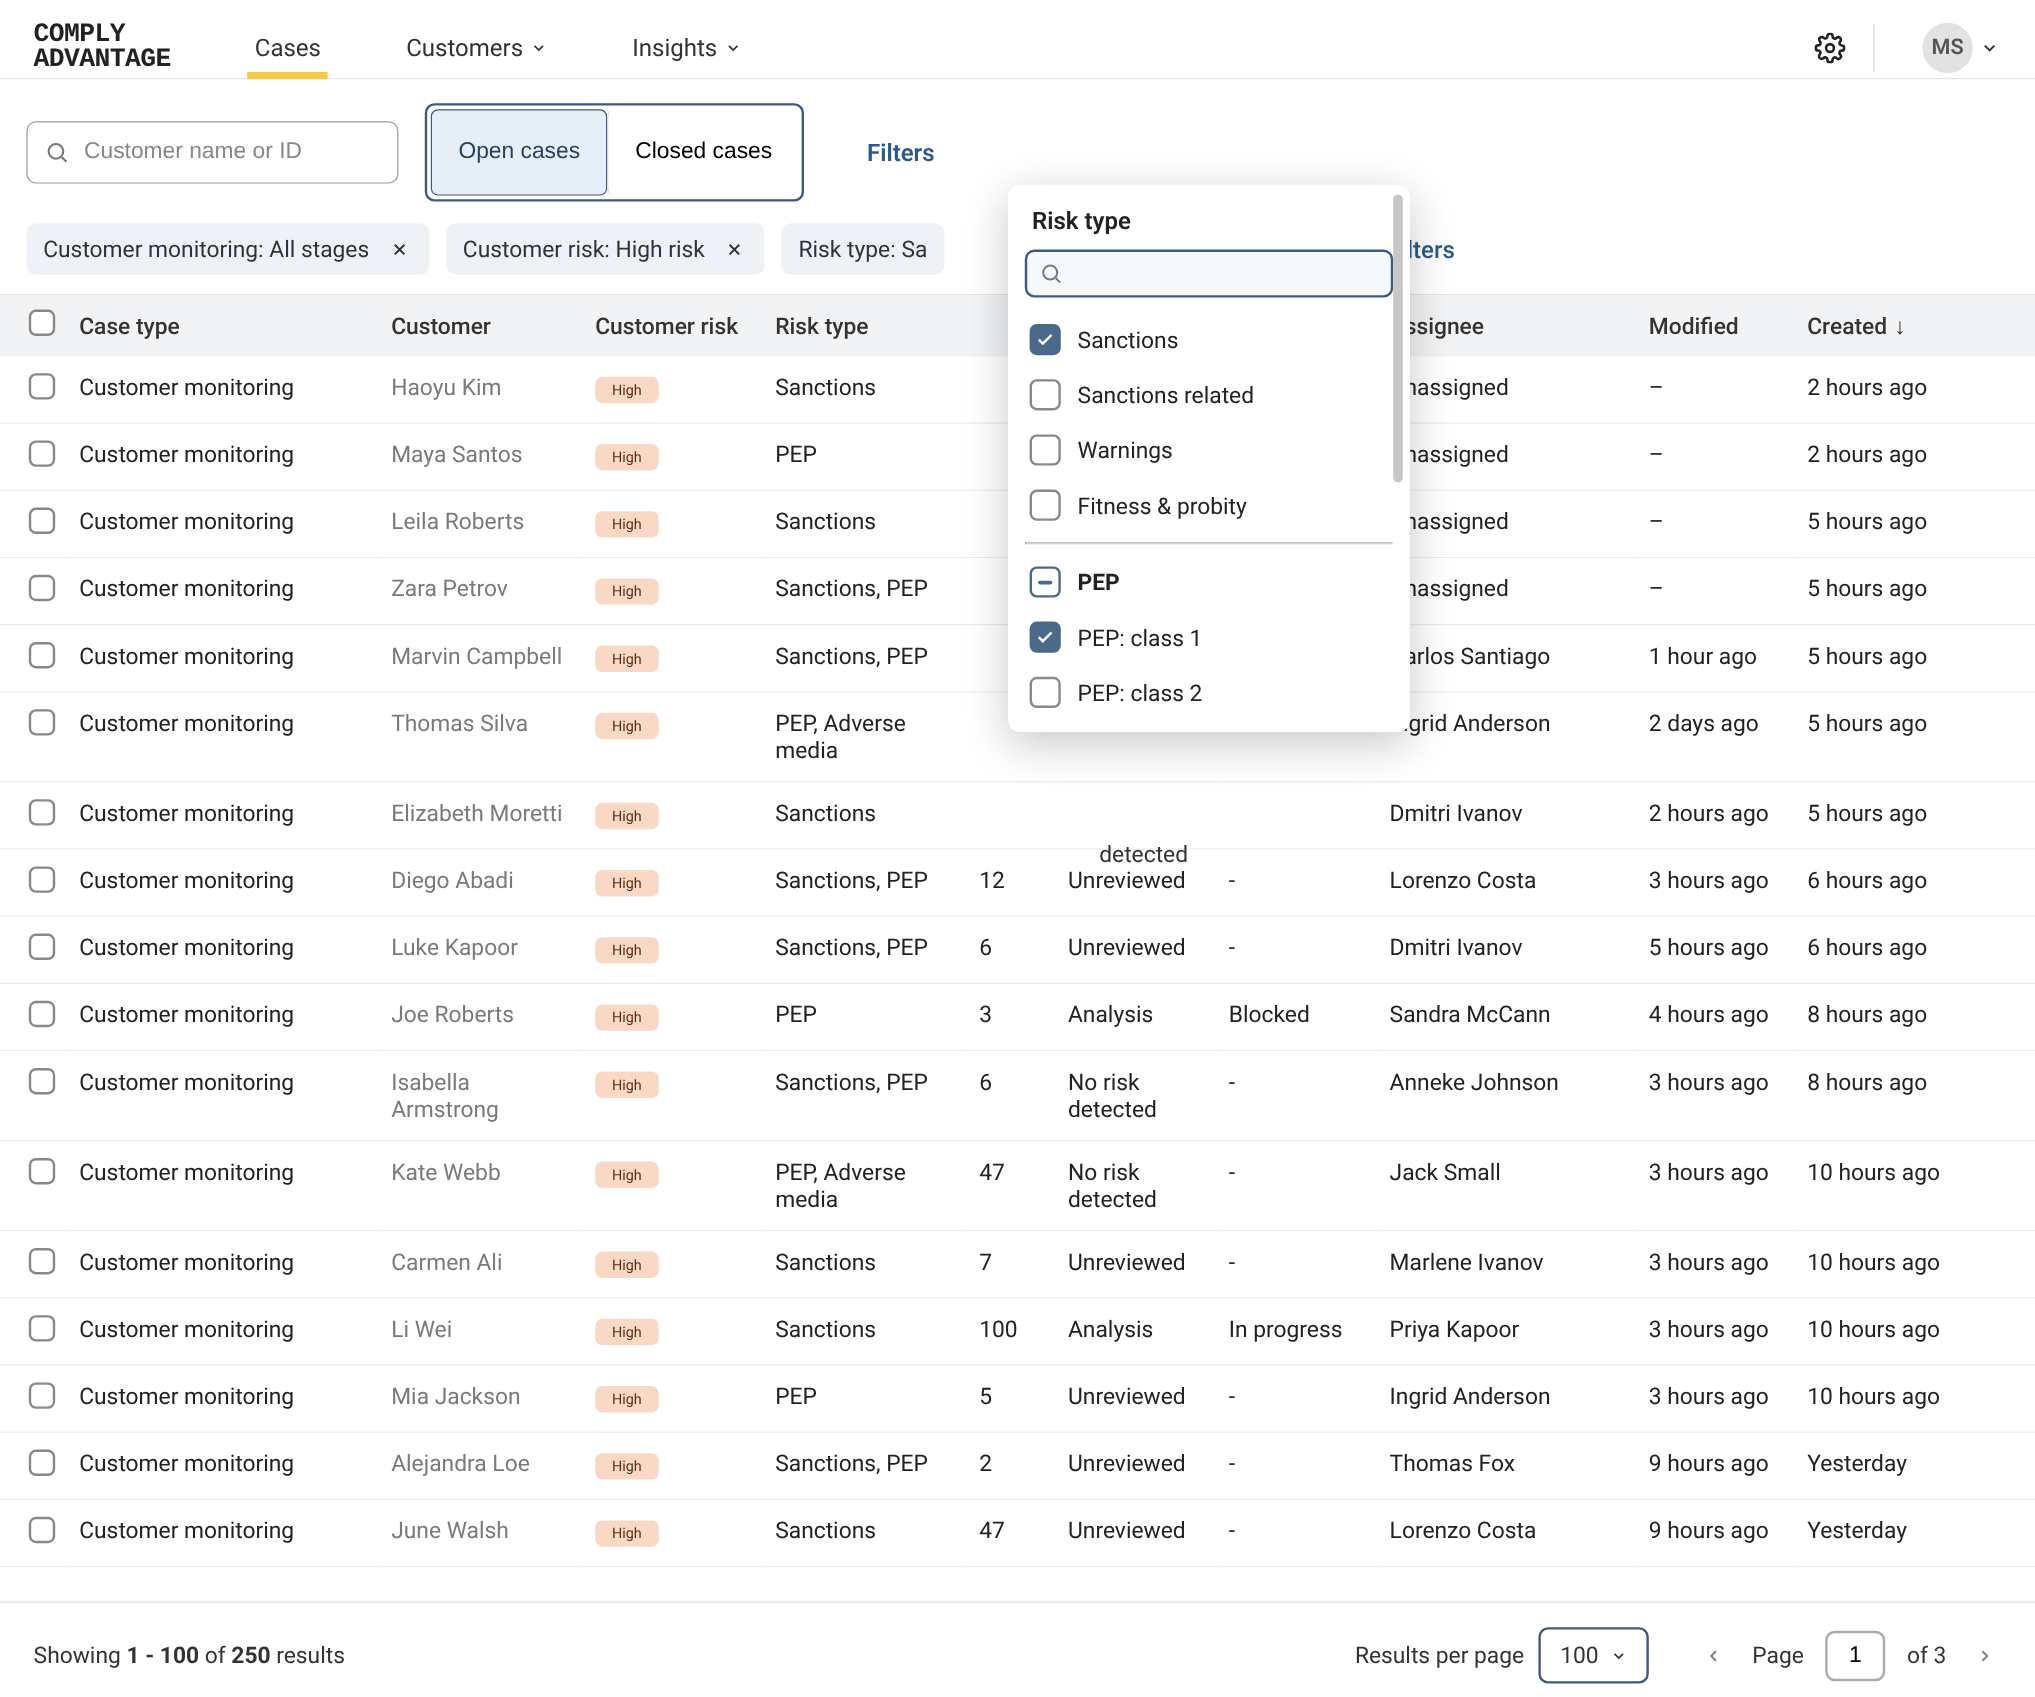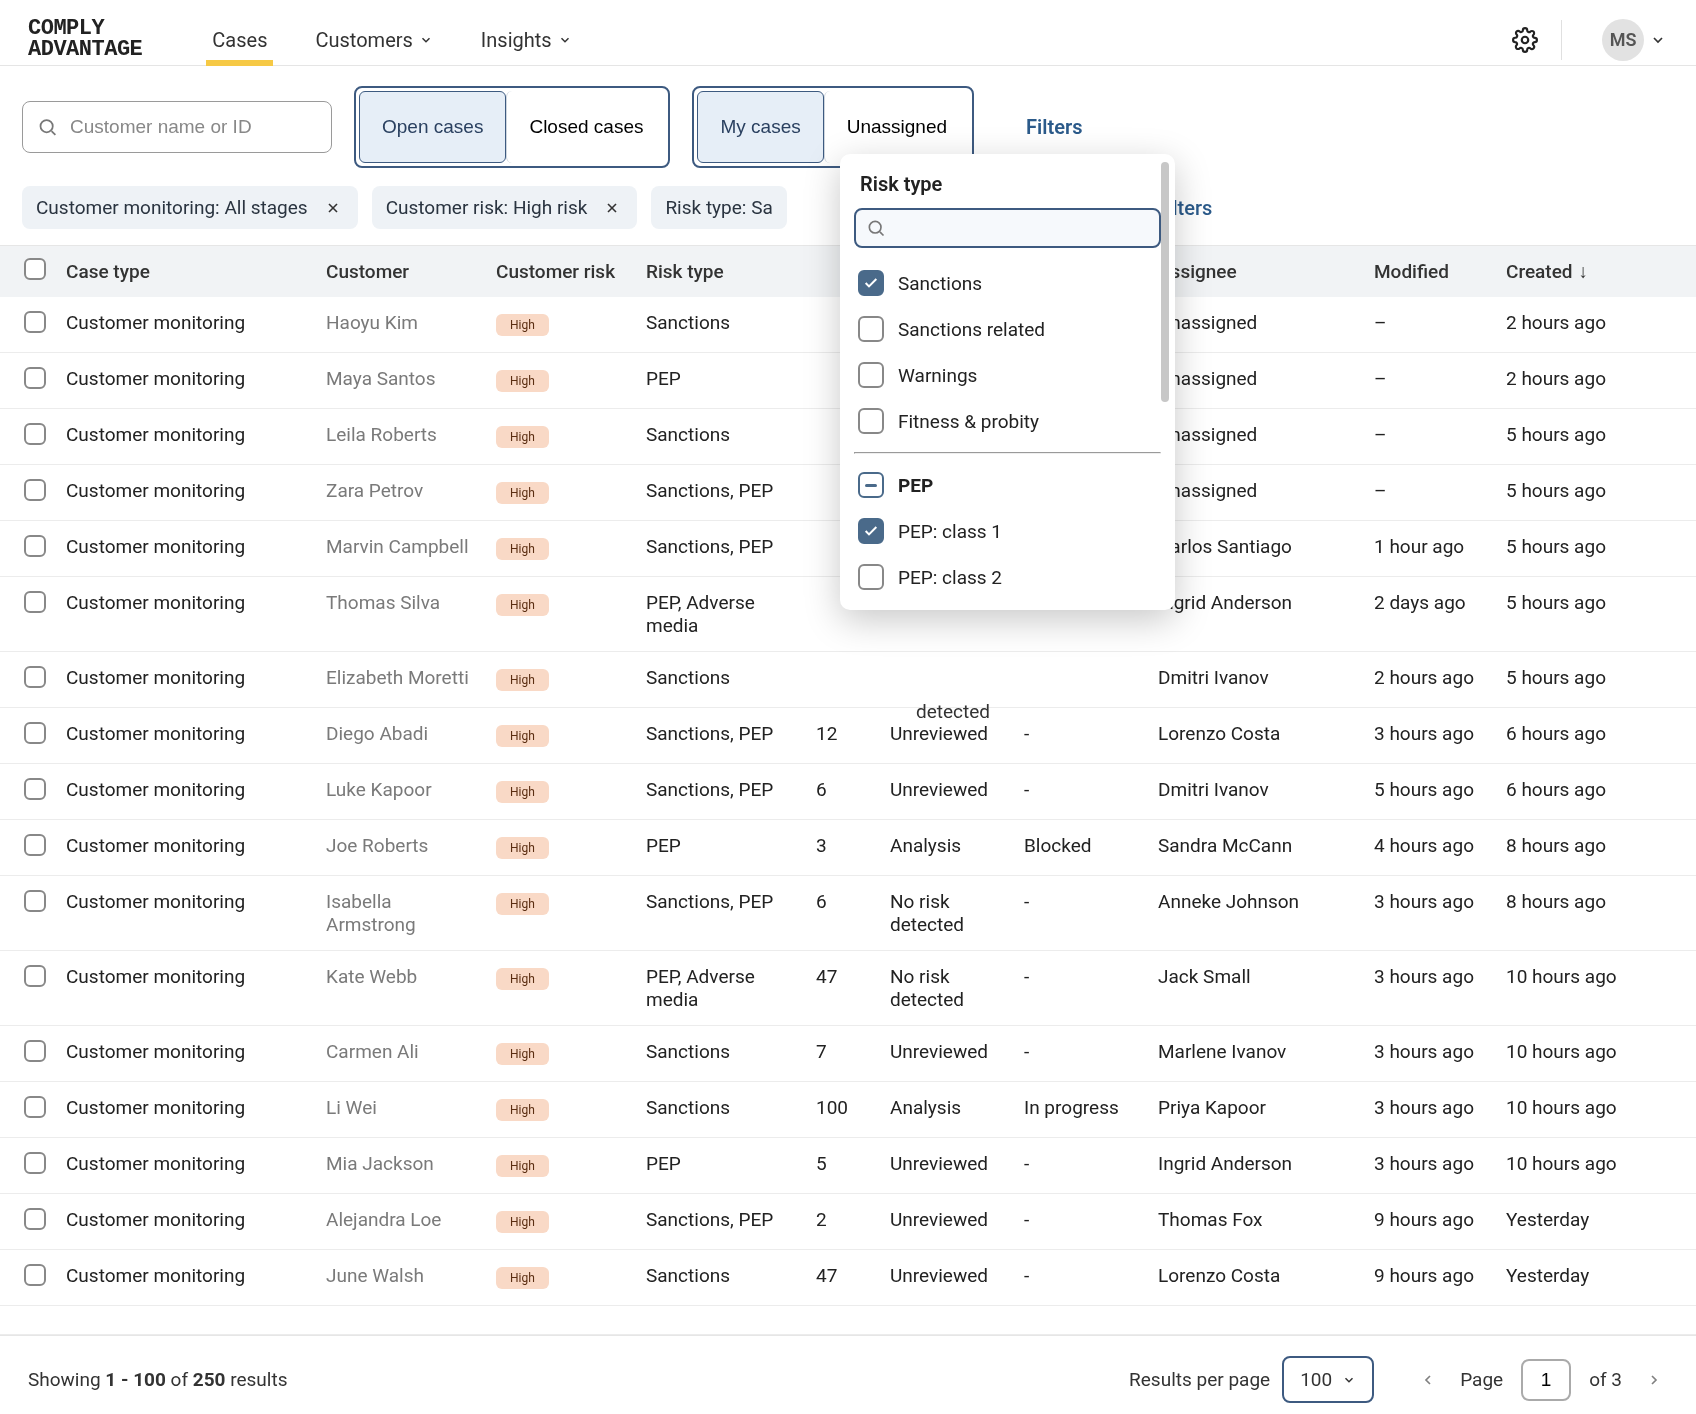--- a/index.html
+++ b/index.html
@@ -3,21 +3,21 @@
 <meta charset="utf-8">
 <style>
   * { box-sizing: border-box; }
   html, body { margin: 0; padding: 0; font-family: -apple-system, BlinkMacSystemFont, "Segoe UI", Roboto, sans-serif; font-size: 16px; color: #222; background: #fff; }
   body { width: 1696px; }
 
   
   header.topbar { display:flex; align-items:center; padding: 14px 30px 0 28px; border-bottom:1px solid #e5e5e5; height:66px; }
   .logo { font-weight:900; font-size:22px; line-height:0.95; letter-spacing:-0.5px; margin-right:70px;font-family:Liberation Mono, monospace; }
   .logo span { display:block; }
-  nav.main-nav { display:flex; gap:48px; align-items:center; height:100%;justify-content:center; }
+  nav.main-nav { display:flex; gap:71px; align-items:center; height:100%;justify-content:center; }
   .nav-item { display:flex; align-items:center; gap:6px; font-size:20px; color:#333; cursor:pointer; height:100%; position:relative; }
   .nav-item.active::after { content:""; position:absolute; left:-6px; right:-6px; bottom:-1px; height:6px; background:#F6C945; }
   .chev { display:inline-block; }
   .spacer { flex:1; }
   .icon-btn { width:32px; height:32px; display:flex; align-items:center; justify-content:center; cursor:pointer; }
   .avatar { width:42px; height:42px; border-radius:50%; background:#e2e2e2; display:flex; align-items:center; justify-content:center; font-size:18px; font-weight:600; color:#555; margin-left:20px; }
   .avatar-wrap { display:flex; align-items:center; gap:6px; }
   .vsep { width:1px; height:40px; background:#e0e0e0; margin:0 20px; }
 
   
@@ -130,24 +130,20 @@
         <line x1="21" y1="21" x2="16.65" y2="16.65"></line>
       </svg>
     <input placeholder="Customer name or ID" style="">
   </div>
 
   <div class="seg-group">
     <button class="seg-btn active">Open cases</button>
     <button class="seg-btn">Closed cases</button>
   </div>
 
-  <div class="seg-group">
-    <button class="seg-btn active">My cases</button>
-    <button class="seg-btn">Unassigned</button>
-  </div>
 
   <span class="filters-link">Filters</span>
 </div>
 
 <div class="chips-row">
   <div class="chip">
     <span>Customer monitoring: All stages</span>
     <span class="x">
         <svg width="16" height="16" viewBox="0 0 24 24" stroke="#333" stroke-width="2.5" fill="none">
           <line x1="18" y1="6" x2="6" y2="18"></line>

